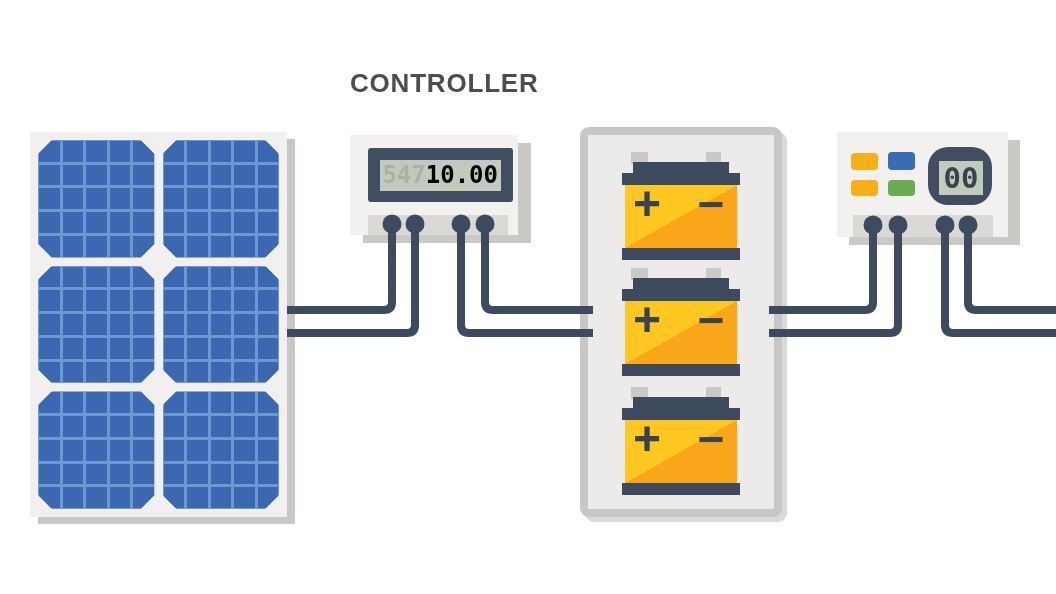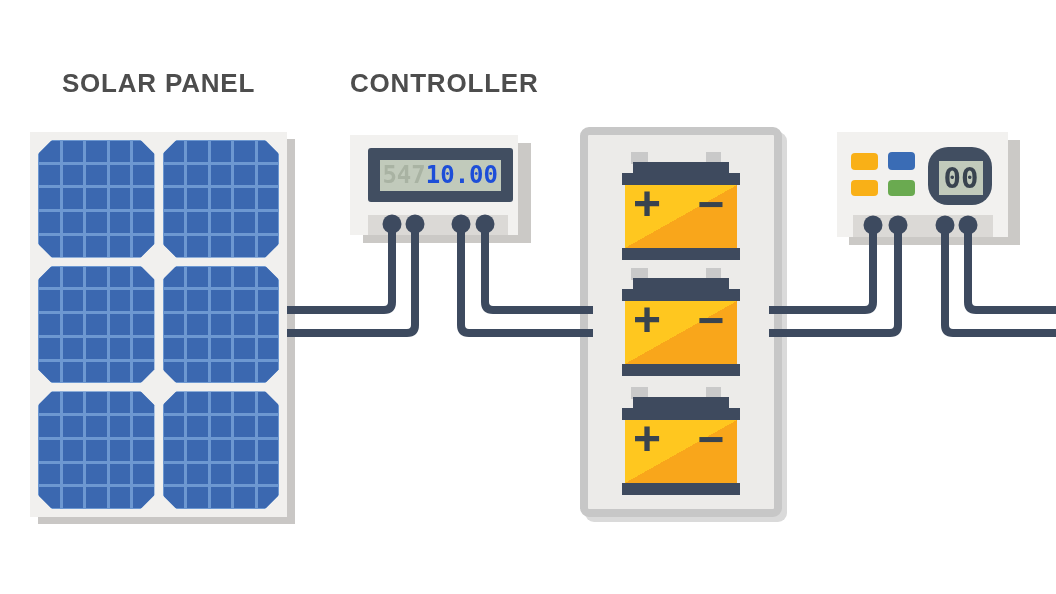--- a/index.html
+++ b/index.html
@@ -42,21 +42,21 @@
 
   .lcd-frame{position:absolute;background:#414e61;border-radius:3px;}
   .controller .lcd-frame{left:18px;top:13px;width:145px;height:54px;}
   .controller .lcd{
     position:absolute;left:12px;top:12px;width:121px;height:31px;background:#c1cabb;
     font-family:"DejaVu Sans Mono",monospace;font-weight:700;font-size:24px;
     line-height:31px;text-align:right;padding-right:3px;box-sizing:border-box;
     white-space:nowrap;overflow:hidden;
   }
   .ghost{color:#a9b3a3;}
-  .lit{color:#1d4ed8;margin-top:26px;}
+  .lit{color:#000000;margin-top:26px;}
 
   .inverter .lcd-frame{left:91px;top:15px;width:64px;height:58px;border-radius:20px;}
   .inverter .lcd{
     position:absolute;left:11px;top:14px;width:44px;height:34px;background:#c1cabb;
     font-family:"DejaVu Sans Mono",monospace;font-weight:700;font-size:29px;
     line-height:34px;text-align:center;color:#39434f;overflow:hidden;
   }
   .btn{position:absolute;border-radius:4px;}
   .btn-y1{left:14px;top:21px;width:27px;height:17px;background:#f9b017;}
   .btn-b {left:51px;top:20px;width:27px;height:18px;background:#3a6cb5;}
@@ -89,21 +89,20 @@
   #battery-1{top:17px;} #battery-2{top:133px;} #battery-3{top:252px;}
 
   
   .wires{position:absolute;left:0;top:0;}
 </style>
 </head>
 <body>
 
 <div class="stage">
 
-  <div class="title" id="title-solar">SOLAR PANEL</div>
   <div class="title" id="title-controller">CONTROLLER</div>
 
   <div class="panel">
     <div class="panel-grid" id="panel-grid">
         <div class="cell" style="grid-template-columns: repeat(5, 1fr); grid-template-rows: repeat(5, 1fr);">
           <div></div>
           <div></div>
           <div></div>
           <div></div>
           <div></div>

